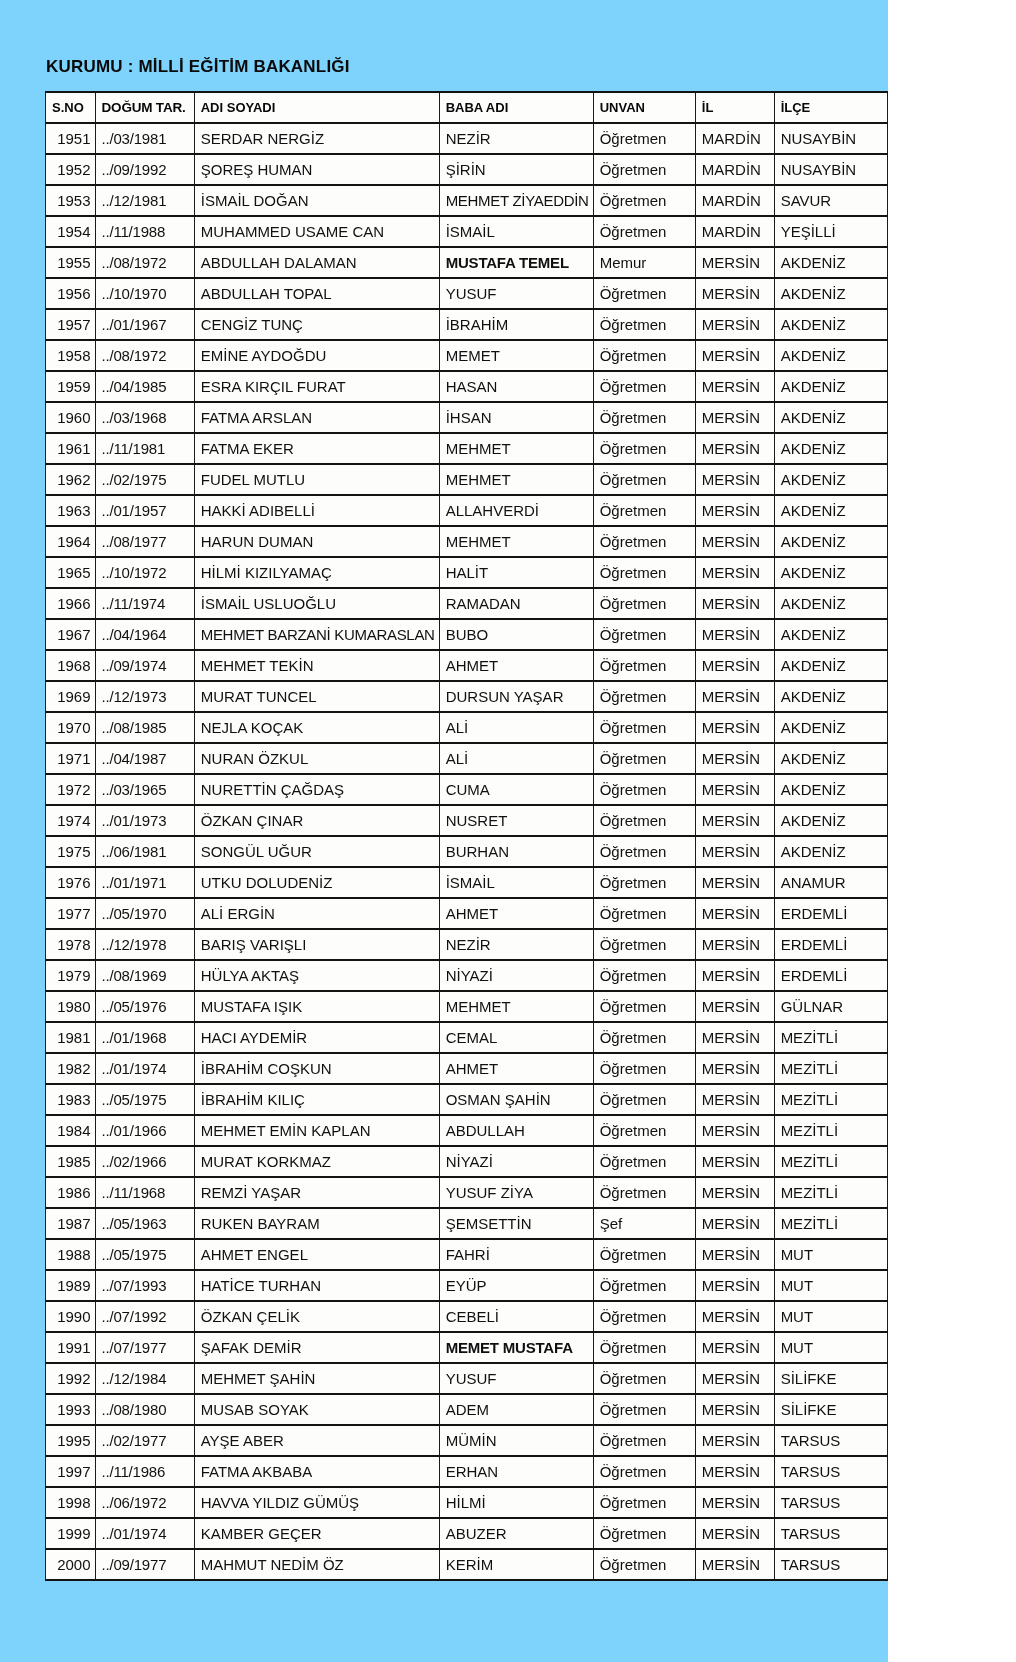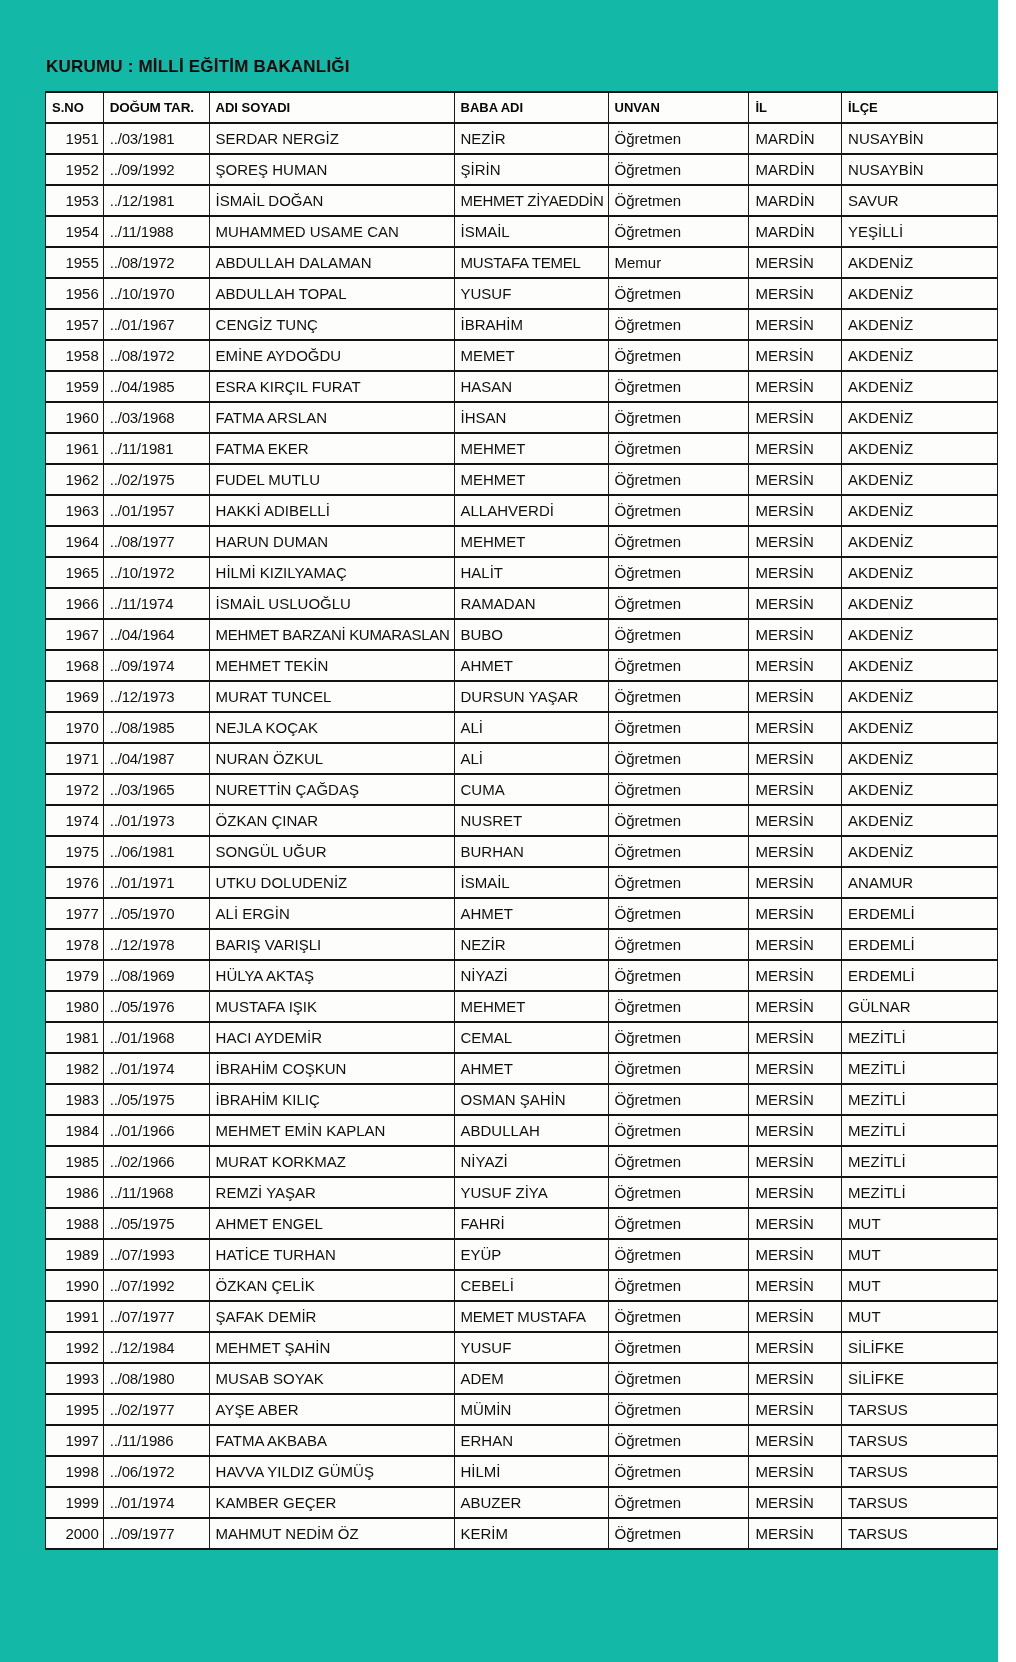--- a/index.html
+++ b/index.html
@@ -5,22 +5,22 @@
   html, body { margin: 0; padding: 0; }
   body {
     width: 1016px; height: 1662px;
     background: #ffffff;
     font-family: "Liberation Sans", sans-serif;
     color: #0d0d0d;
     -webkit-font-smoothing: antialiased;
   }
   .page {
     position: relative;
-    width: 998px; height: 1662px;
-    background: #14b8a6;
+    width: 888px; height: 1662px;
+    background: #7dd3fc;
     overflow: hidden;
   }
   .doc-title {
     position: absolute;
     left: 46px; top: 57px;
     font-size: 17px;
     font-weight: bold;
     letter-spacing: 0.2px;
     color: #0a0a0a;
   }
@@ -57,21 +57,21 @@
     color: #080808;
   }
   table.personnel th.hdr-dob { font-size: 13.5px; letter-spacing: -0.2px; }
   table.personnel td {
     font-size: 15px;
     color: #101010;
   }
   td.c-sno { text-align: right; padding-right: 5px; font-variant-numeric: tabular-nums; }
   td.c-dob { letter-spacing: -0.2px; }
   td.small  { font-size: 11.5px; letter-spacing: -0.3px; }
-  td.medium { font-size: 13px; letter-spacing: -0.2px; }
+  td.medium { font-size: 13px; letter-spacing: -0.2px; font-weight: bold; }
 </style>
 </head>
 <body>
 
 <div class="page">
   <div class="doc-title">KURUMU : MİLLİ EĞİTİM BAKANLIĞI</div>
 
   <table class="personnel">
     <colgroup>
       <col class="c0">
@@ -403,20 +403,29 @@
         <tr>
           <td class="c-sno">1986</td>
           <td class="c-dob">../11/1968</td>
           <td class="c-name">REMZİ YAŞAR</td>
           <td class="c-father">YUSUF ZİYA</td>
           <td class="c-title">Öğretmen</td>
           <td class="c-province">MERSİN</td>
           <td class="c-district">MEZİTLİ</td>
         </tr>
         <tr>
+          <td class="c-sno">1987</td>
+          <td class="c-dob">../05/1963</td>
+          <td class="c-name">RUKEN BAYRAM</td>
+          <td class="c-father">ŞEMSETTİN</td>
+          <td class="c-title">Şef</td>
+          <td class="c-province">MERSİN</td>
+          <td class="c-district">MEZİTLİ</td>
+        </tr>
+        <tr>
           <td class="c-sno">1988</td>
           <td class="c-dob">../05/1975</td>
           <td class="c-name">AHMET ENGEL</td>
           <td class="c-father">FAHRİ</td>
           <td class="c-title">Öğretmen</td>
           <td class="c-province">MERSİN</td>
           <td class="c-district">MUT</td>
         </tr>
         <tr>
           <td class="c-sno">1989</td>

